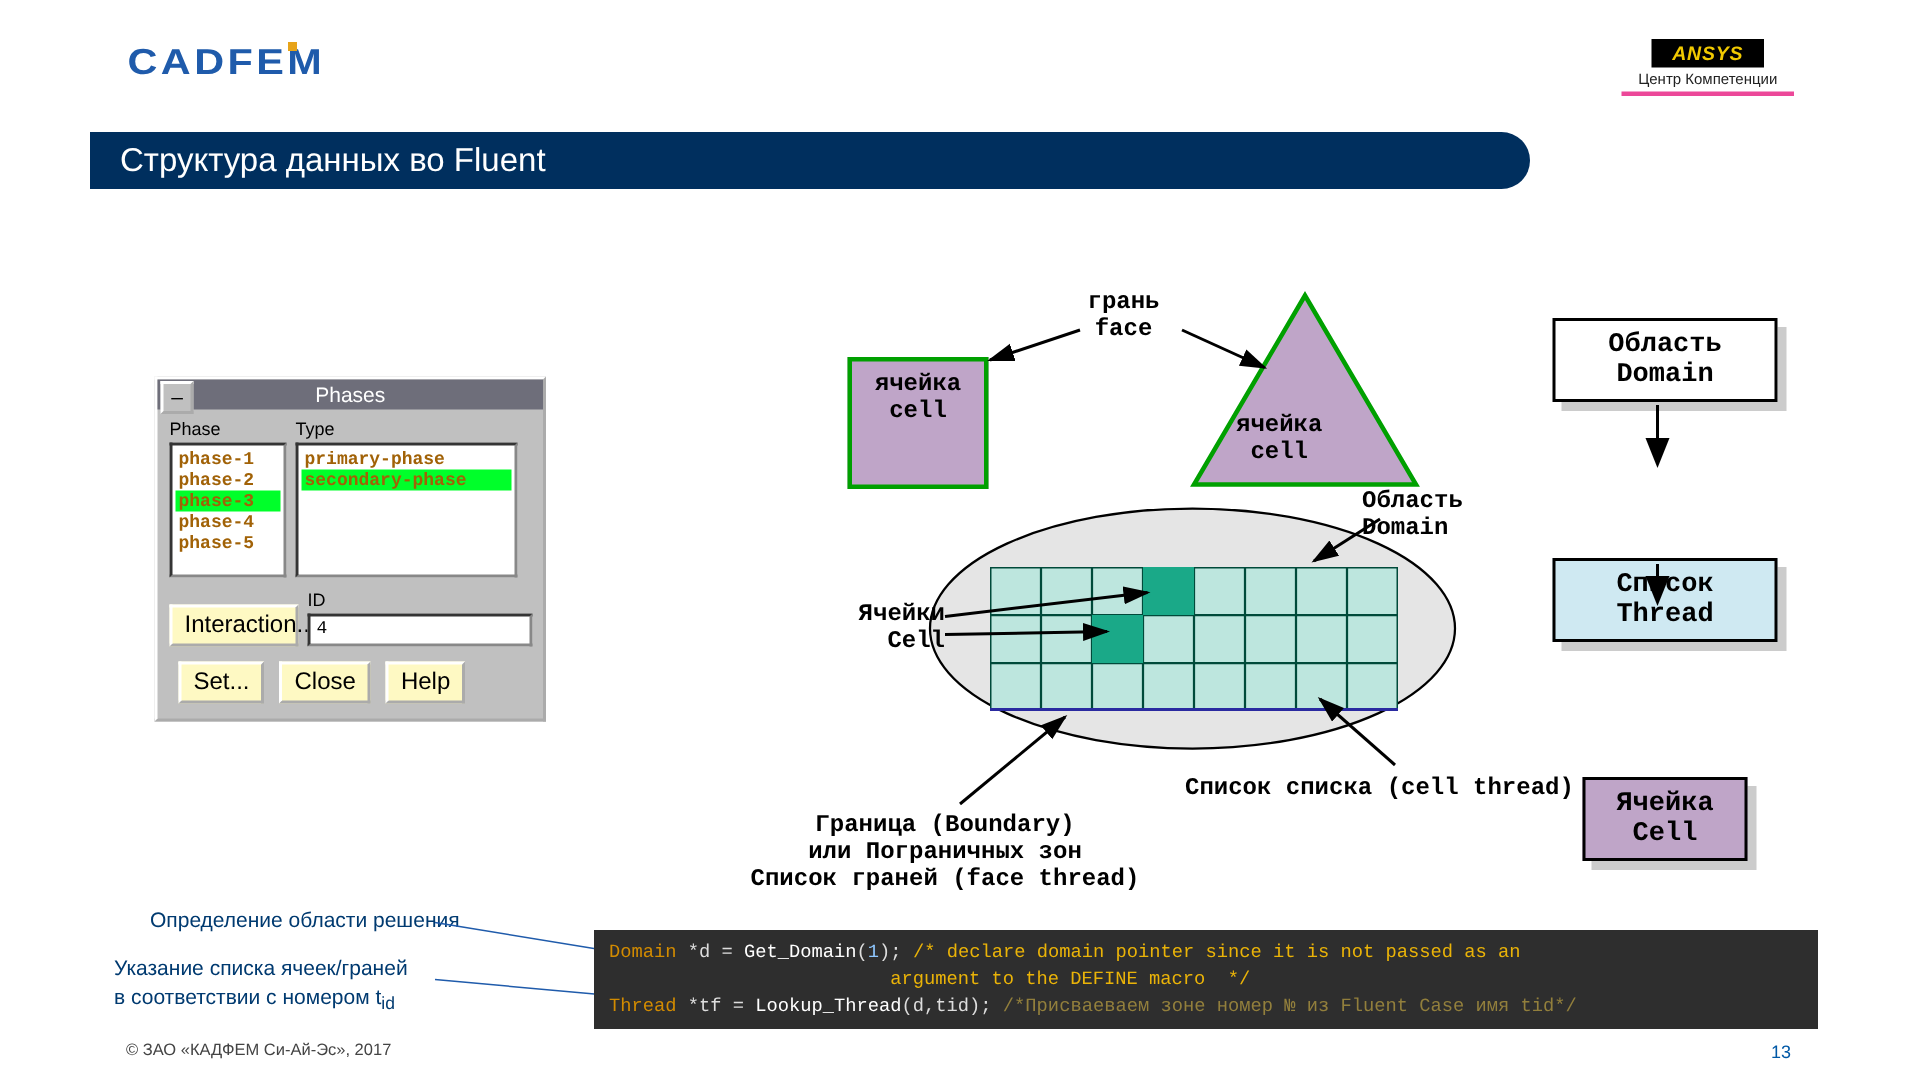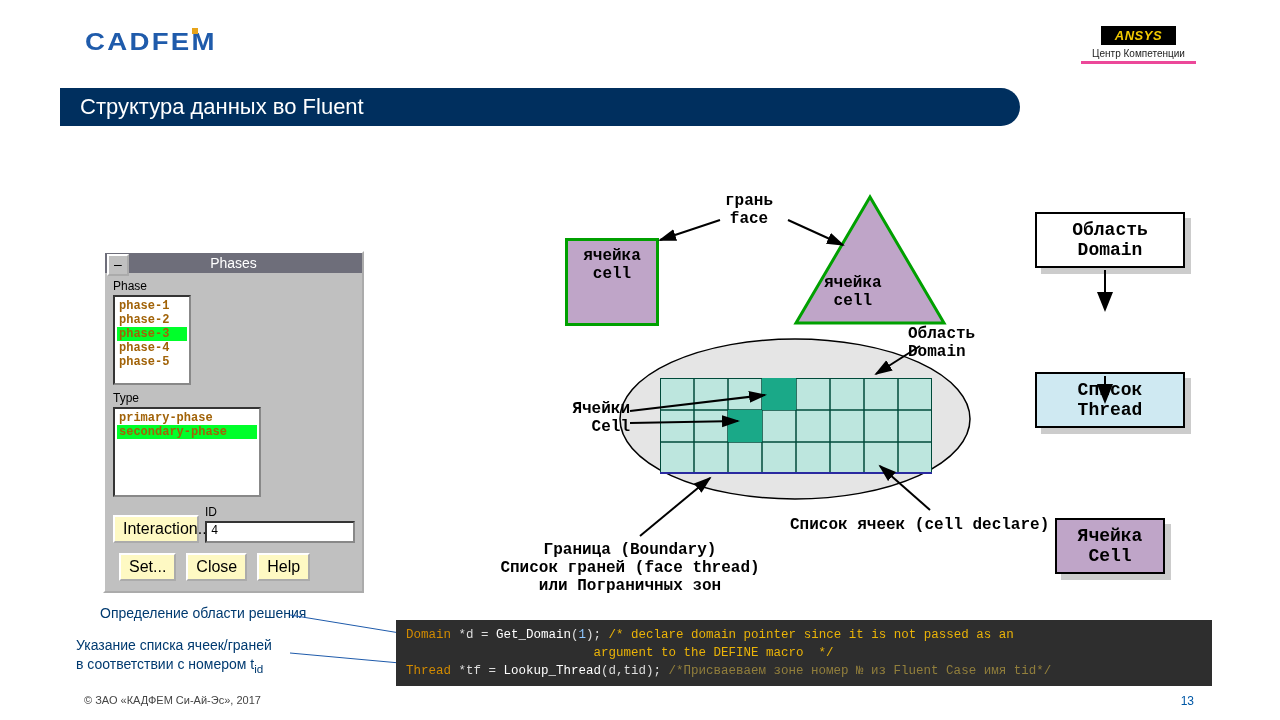--- a/index.html
+++ b/index.html
@@ -82,21 +82,21 @@
   #dialog-sys {
     position: absolute; left: 2px; top: 1px;
     width: 18px; height: 18px;
     background: #c0c0c0;
     border: 2px outset #fff;
     font-size: 14px; line-height: 16px; text-align: center;
     color: #000;
   }
   #dialog-body { padding: 6px 8px 10px 8px; }
   .dlg-label { font-family: Verdana, sans-serif; font-size: 12px; margin-bottom: 2px; }
-  .dlg-row { display: flex; gap: 6px; flex-direction: column; }
+  .dlg-row { display: flex; gap: 6px; }
   .listbox {
     background: #fff;
     border: 2px inset #888;
     padding: 2px;
     font-family: "Courier New", monospace;
     font-size: 12px;
     font-weight: bold;
     color: #a16207;
   }
   .listbox div { padding: 0 2px; }
@@ -348,34 +348,34 @@
       <marker id="ah4" markerWidth="10" markerHeight="10" refX="8" refY="3" orient="auto">
         <path d="M0,0 L0,6 L9,3 z" fill="#000"></path>
       </marker>
     </defs>
   <line x1="30" y1="26" x2="165" y2="10" stroke="#000" stroke-width="2" marker-end="url(#ah4)"></line>
   <line x1="30" y1="38" x2="138" y2="36" stroke="#000" stroke-width="2" marker-end="url(#ah4)"></line>
 </svg>
 
 <div class="abs lbl" style="left:445px; top:541px; text-align:center; width:370px">
   <div>Граница (Boundary)</div>
+  <div>или Пограничных зон</div>
   <div>Список граней (face thread)</div>
-  <div>или Пограничных зон</div>
 </div>
 <svg class="abs" style="left:620px; top:474px" width="120" height="70">
   <defs>
       <marker id="ah5" markerWidth="10" markerHeight="10" refX="8" refY="3" orient="auto">
         <path d="M0,0 L0,6 L9,3 z" fill="#000"></path>
       </marker>
     </defs>
   <line x1="20" y1="62" x2="90" y2="4" stroke="#000" stroke-width="2" marker-end="url(#ah5)"></line>
 </svg>
 
 <div class="abs lbl" style="left:790px; top:516px; text-align:left; width:320px">
-  <div>Список ячеек (cell declare)</div>
+  <div>Список списка (cell thread)</div>
 </div>
 <svg class="abs" style="left:870px; top:460px" width="100" height="60">
   <defs>
       <marker id="ah6" markerWidth="10" markerHeight="10" refX="8" refY="3" orient="auto">
         <path d="M0,0 L0,6 L9,3 z" fill="#000"></path>
       </marker>
     </defs>
   <line x1="60" y1="50" x2="10" y2="6" stroke="#000" stroke-width="2" marker-end="url(#ah6)"></line>
 </svg>
 

